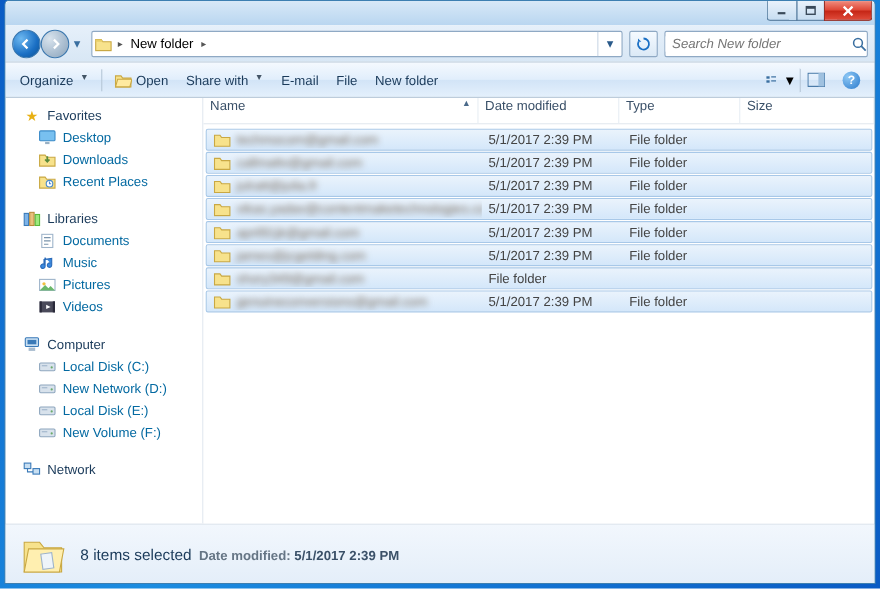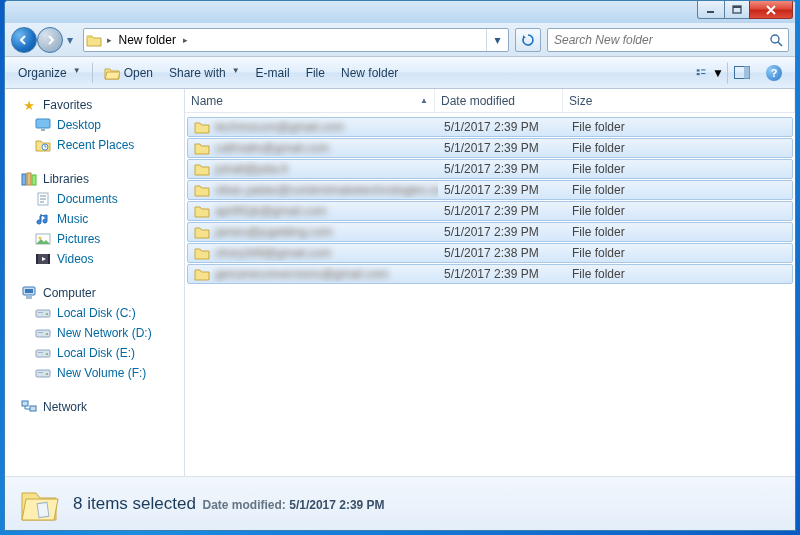--- a/index.html
+++ b/index.html
@@ -16,54 +16,54 @@
 .nav-circle.disabled { background: radial-gradient(circle at 30% 30%, #d8e3ed, #a8bccf 60%, #8ba3ba); }
 .nav-circle svg { width: 12px; height: 12px; }
 .nav-drop { width: 14px; display: flex; align-items: center; justify-content: center; color: #3a6fa0; }
 .addr { flex: 1; height: 24px; border: 1px solid #8fa9c4; background: #fff; display: flex; align-items: center; border-radius: 2px; }
 .addr-icon { width: 20px; display: flex; justify-content: center; }
 .addr-seg { padding: 0 4px; height: 100%; display: flex; align-items: center; }
 .addr-arrow { color: #555; padding: 0 3px; font-size: 9px; }
 .addr-end { margin-left: auto; display: flex; }
 .addr-btn { width: 22px; height: 22px; display: flex; align-items: center; justify-content: center; border-left: 1px solid #cbd7e5; color: #2a5a8a; }
 .refresh-btn { width: 26px; height: 24px; border: 1px solid #8fa9c4; background: linear-gradient(#f5faff,#dbe9f6); border-radius: 2px; display:flex; align-items:center; justify-content:center; color:#1a6fc4; }
-.search { width: 242px; height: 24px; border: 1px solid #8fa9c4; background: #fff; display: flex; align-items: center; border-radius: 2px; }
+.search { width: 185px; height: 24px; border: 1px solid #8fa9c4; background: #fff; display: flex; align-items: center; border-radius: 2px; }
 .search input { flex: 1; border: none; outline: none; font-style: italic; color: #888; padding: 0 6px; font-size: 12px; }
 .search-btn { width: 24px; display: flex; align-items: center; justify-content: center; color: #3a6fa0; }
 .toolbar { height: 32px; background: linear-gradient(#f4f9fe, #e1eefc 49%, #d2e4f7 51%, #e4f0fc); border-bottom: 1px solid #b6c7d8; display: flex; align-items: center; padding: 0 6px; gap: 2px; }
 .tb-btn { padding: 3px 7px; display: flex; align-items: flex-start; gap: 4px; color: #1a3a5a; border-radius: 2px; }
 .tb-btn .caret { font-size: 8px; color: #456; margin-left: 2px; }
 .tb-spacer { margin-left: auto; }
 .tb-icon-btn { width: 30px; height: 22px; display: flex; align-items: center; justify-content: center; border: 1px solid transparent; }
 .tb-icon-btn.boxed { border-left: 1px solid #b6c7d8; }
 .tb-sep { width: 1px; height: 20px; background: #b6c7d8; margin: 0 2px; }
 .body { flex: 1; display: flex; overflow: hidden; }
 .sidebar { width: 180px; border-right: 1px solid #d9e2eb; background: #fff; padding: 6px 0; overflow-y: auto; }
 .nav-group { margin-bottom: 14px; }
 .nav-header, .nav-item { display: flex; align-items: center; padding: 2px 8px 2px 16px; gap: 6px; color: #1a3a5a; white-space: nowrap; }
 .nav-item { padding-left: 30px; color: #0369a1; }
 .small-icon { width: 16px; height: 16px; display: flex; align-items: center; justify-content: center; font-size: 13px; }
 .content { flex: 1; display: flex; flex-direction: column; background: #fff; position: relative; }
 .col-headers { height: 24px; display: flex; align-items: center; border-bottom: 1px solid #e3e9ef; color: #3a5068; }
-.col { padding: 0 6px; border-right: 1px solid #e8eef4; height: 100%; display: flex; align-items: center; gap: 4px; }
+.col { padding: 0 6px; border-right: 1px solid #e8eef4; height: 100%; display: flex; gap: 4px; }
 .col-name { width: 250px; }
 .col-date { width: 128px; }
 .col-type { width: 110px; }
 .col-size { flex: 1; }
 .sort-ind { font-size: 8px; color: #4a6a8a; margin-left: auto; }
 .file-list { flex: 1; overflow-y: auto; padding: 4px 2px; }
 .file-row { display: flex; align-items: center; height: 20px; border: 1px solid #a8c8e8; background: linear-gradient(#eaf3fc, #d4e7fa); border-radius: 2px; margin-bottom: 1px; }
 .file-row .cell { padding: 0 6px; overflow: hidden; white-space: nowrap; }
 .cell-name { width: 250px; display: flex; align-items: center; gap: 5px; }
 .cell-date { width: 128px; color: #444; }
 .cell-type { width: 110px; color: #444; }
 .blur-name { filter: blur(3px); color: #7a6a5a; }
 .details-pane { height: 54px; border-top: 1px solid #d9e2eb; background: linear-gradient(#f2f7fd, #e4eef9); display: flex; align-items: center; padding: 4px 12px; gap: 12px; }
 .dp-icon { width: 44px; height: 44px; display: flex; align-items: center; justify-content: center; }
-.dp-text .dp-title { font-size: 17px; color: #1a3a5a; }
+.dp-text .dp-title { font-size: 14px; color: #1a3a5a; }
 .dp-text .dp-sub { color: #657585; font-weight: bold; }
 .dp-sub .val { color: #3a5068; }
 .folder-svg { width: 16px; height: 14px; }
 .folder-big-svg { width: 42px; height: 42px; }
 svg { display: block; }
 .help-circle { width:16px; height:16px; border-radius:50%; background: radial-gradient(circle at 30% 30%, #8ec8f5, #2a7acc); color:#fff; font-weight:bold; font-size:11px; display:flex; align-items:center; justify-content:center; }
 </style>
 </head>
 <body>
 
@@ -188,20 +188,29 @@
         </div>
         <div id="fav-items">
             <div class="nav-item">
               <span class="small-icon">
                 <svg width="16" height="14" viewBox="0 0 16 14">
                   <rect x="1" y="1" width="14" height="9" rx="1" fill="#78c0f0" stroke="#3a8ac8"></rect>
                   <rect x="6" y="11" width="4" height="2" fill="#98b0c4"></rect>
                 </svg>
               </span>
               <span>Desktop</span>
+            </div>
+            <div class="nav-item">
+              <span class="small-icon">
+                <svg width="16" height="14" viewBox="0 0 16 14">
+                  <path d="M1 3 h5 l1.5 2 H15 v8 H1 Z" fill="#f7e28c" stroke="#c9a843"></path>
+                  <path d="M8 4 v4 M6 7 l2 2 l2 -2" stroke="#5a8a3a" stroke-width="1.6" fill="none"></path>
+                </svg>
+              </span>
+              <span>Downloads</span>
             </div>
             <div class="nav-item">
               <span class="small-icon">
                 <svg width="16" height="14" viewBox="0 0 16 14">
                   <path d="M1 3 h5 l1.5 2 H15 v8 H1 Z" fill="#f7e28c" stroke="#c9a843"></path>
                   <circle cx="10" cy="9" r="3" fill="#fff" stroke="#4a8acc"></circle>
                   <path d="M10 7 v2 h1.5" stroke="#4a8acc" fill="none"></path>
                 </svg>
               </span>
               <span>Recent Places</span>
@@ -330,20 +339,23 @@
 
     <div class="content">
       <div class="col-headers">
         <div class="col col-name">
           <span>Name</span>
           <span class="sort-ind">▲</span>
         </div>
         <div class="col col-date">
             <span>Date modified</span>
           </div>
+        <div class="col col-type">
+            <span>Type</span>
+          </div>
         <div class="col col-size">
             <span>Size</span>
           </div>
       </div>
       <div class="file-list" id="file-list">
           <div class="file-row">
             <div class="cell cell-name">
               <span class="small-icon">
                 <svg class="folder-svg" viewBox="0 0 16 14">
                   <path d="M1 3 h5 l1.5 2 H15 v8 H1 Z" fill="#f7e28c" stroke="#c9a843"></path>
@@ -416,21 +428,20 @@
           </div>
           <div class="file-row">
             <div class="cell cell-name">
               <span class="small-icon">
                 <svg class="folder-svg" viewBox="0 0 16 14">
                   <path d="M1 3 h5 l1.5 2 H15 v8 H1 Z" fill="#f7e28c" stroke="#c9a843"></path>
                 </svg>
               </span>
               <span class="blur-name">shory349@gmail.com</span>
             </div>
-            <div class="cell cell-date">5/1/2017 2:38 PM</div>
             <div class="cell cell-type">File folder</div>
           </div>
           <div class="file-row">
             <div class="cell cell-name">
               <span class="small-icon">
                 <svg class="folder-svg" viewBox="0 0 16 14">
                   <path d="M1 3 h5 l1.5 2 H15 v8 H1 Z" fill="#f7e28c" stroke="#c9a843"></path>
                 </svg>
               </span>
               <span class="blur-name">genuineconversions@gmail.com</span>

